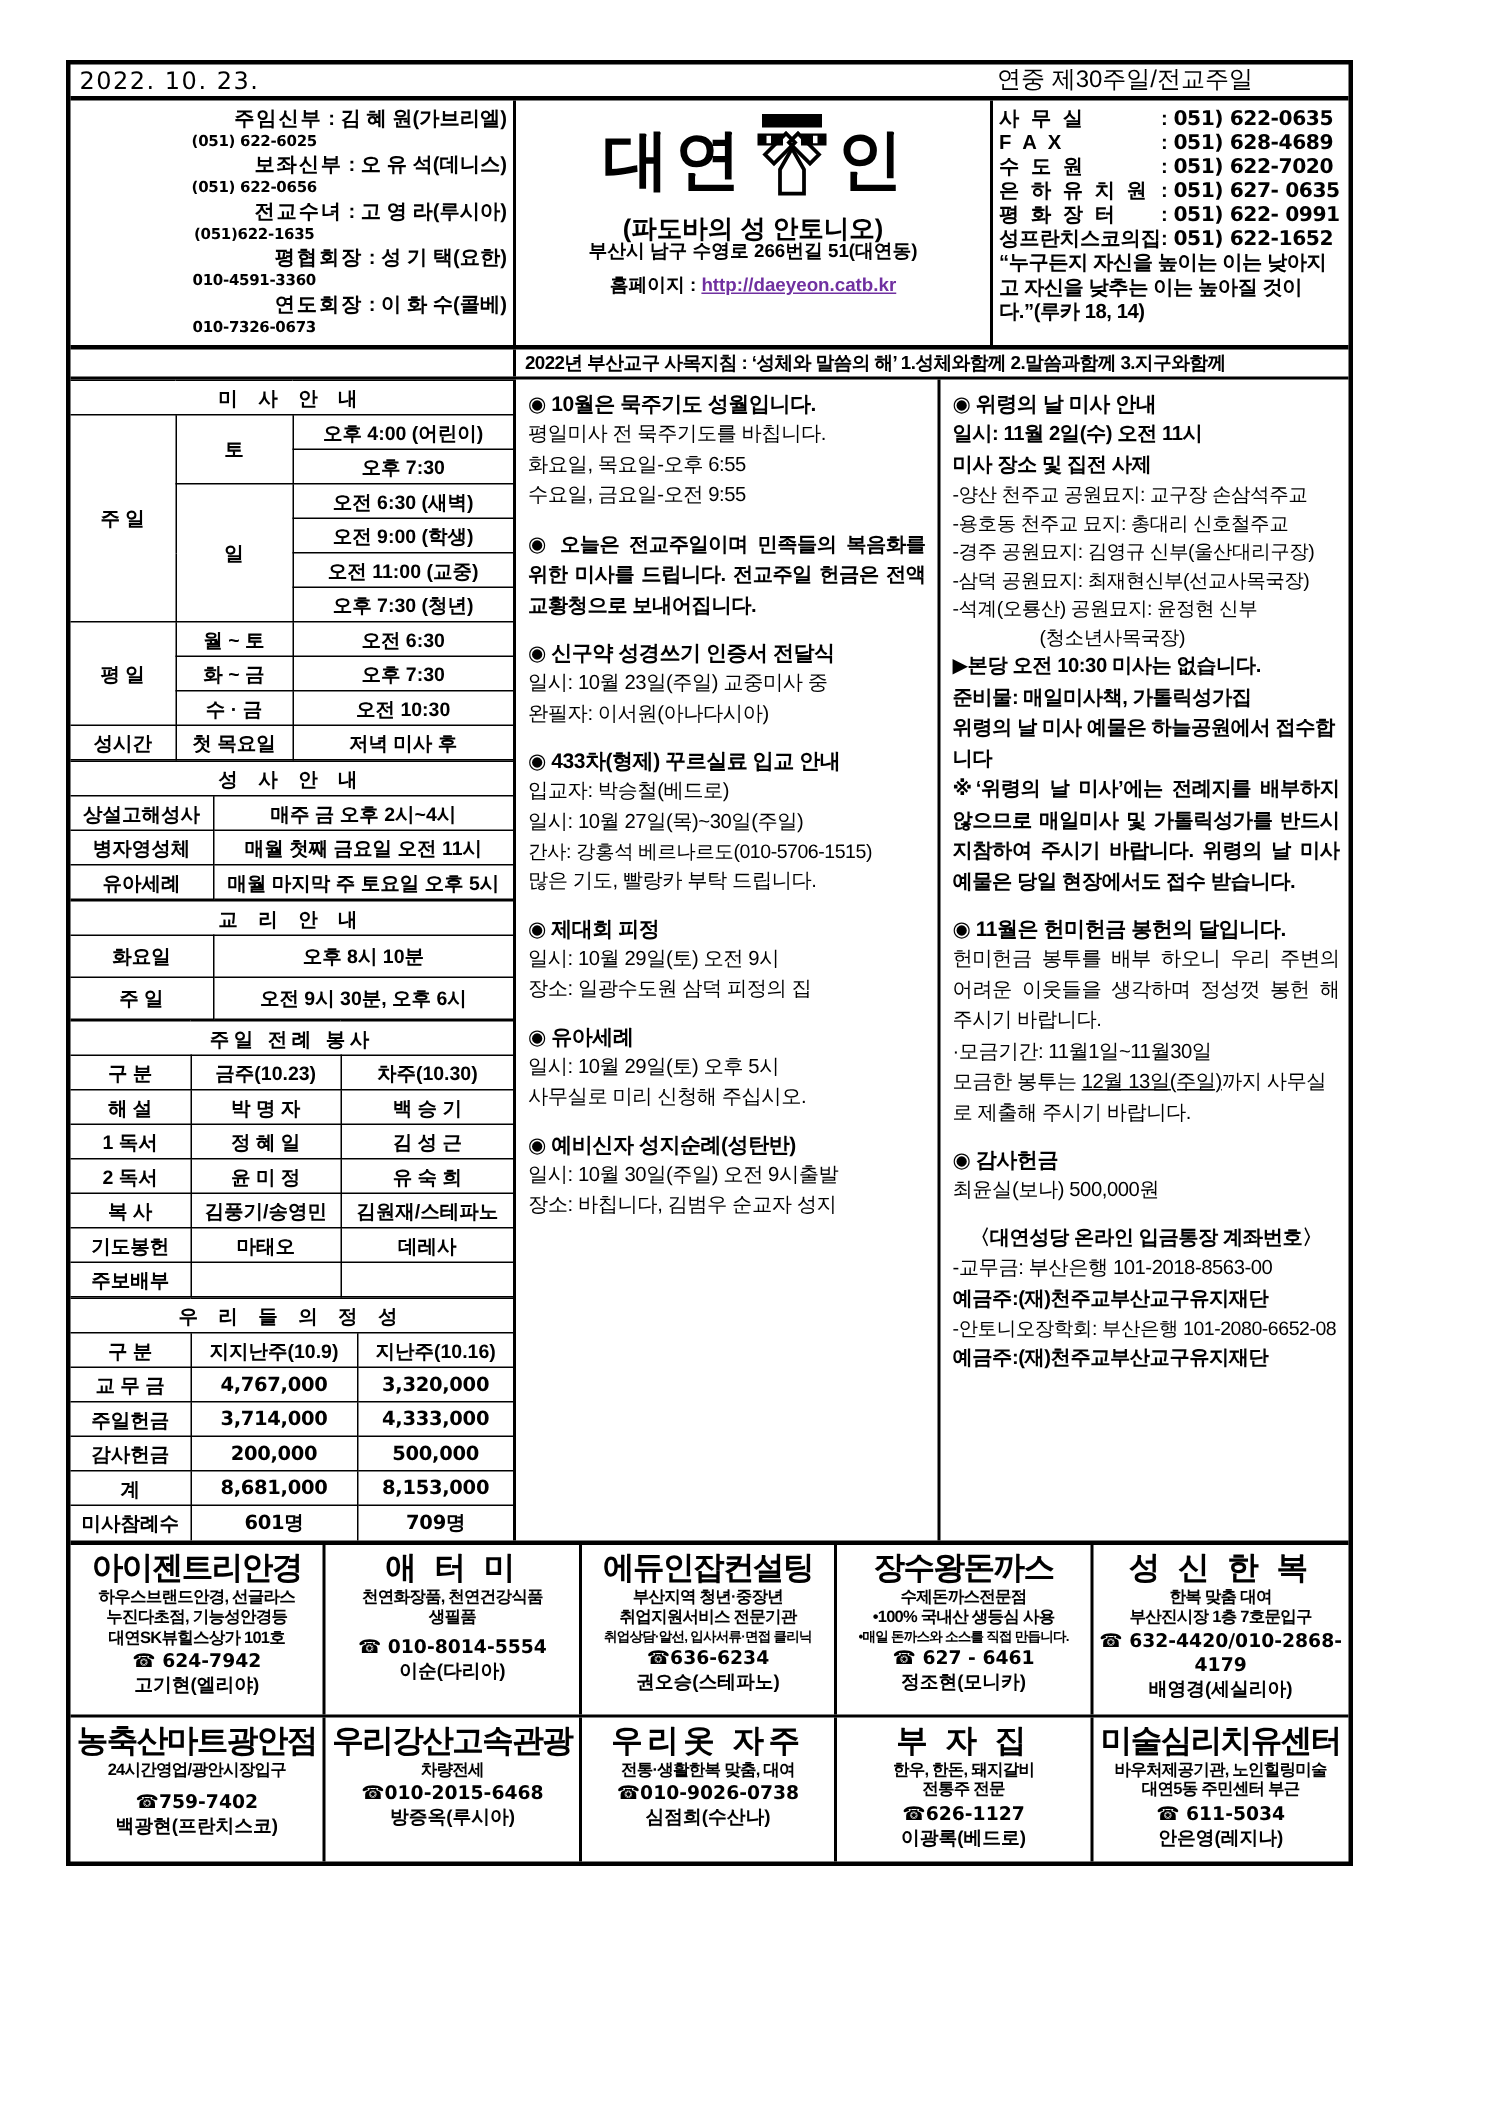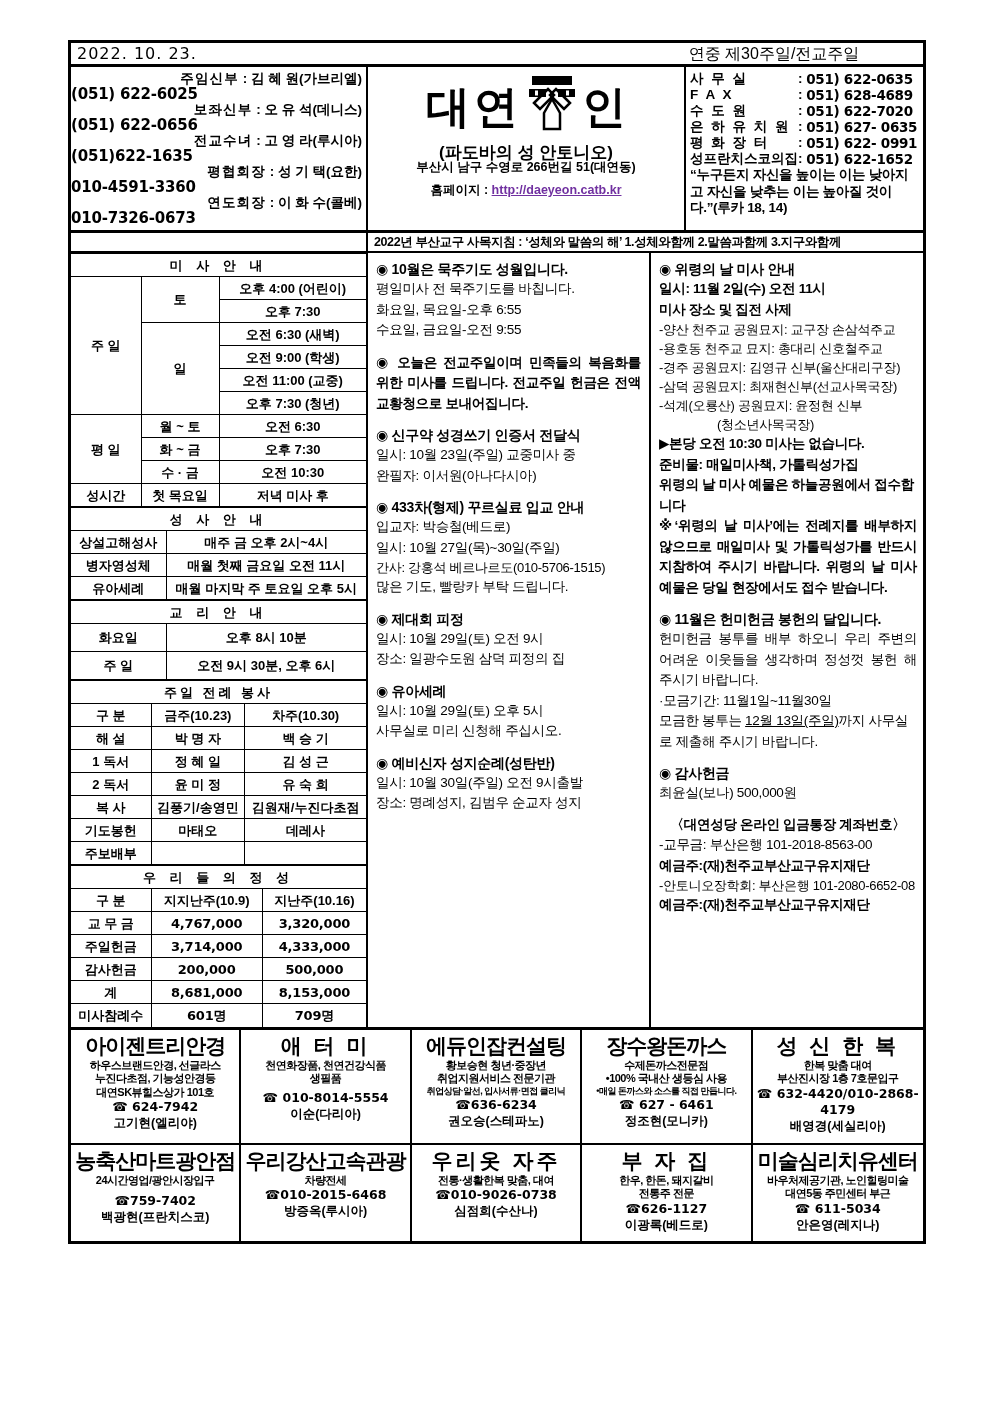--- a/index.html
+++ b/index.html
@@ -2,21 +2,21 @@
 <html><head>
 <meta charset="utf-8">
 <style>
   * { box-sizing: border-box; margin: 0; padding: 0; }
   html, body {
     width: 992px; height: 1403px;
     background: #ffffff;
     font-family: "Liberation Sans", "DejaVu Sans", sans-serif;
     color: #000;
   }
-  .page { position: relative; width: 992px; height: 1403px; padding: 40px 66px 0 68px; }
+  .page { position: relative; width: 992px; height: 1403px; padding: 40px 66px 0 44px; }
 
   
   .frame {
     border: 3px solid #000;
     width: 858px;
     position: relative;
   }
 
   
   .hdr-bar { display: flex; border-bottom: 3px solid #000; height: 24px; }
@@ -31,21 +31,21 @@
     border-left: 0px solid #000;
   }
 
   .hdr-body { display: flex; border-bottom: 3px solid #000; }
   .hdr-left { width: 297px; border-right: 2px solid #000; padding: 4px 4px 4px 0; }
   .hdr-center { width: 318px; border-right: 2px solid #000; padding: 2px 2px; text-align: center; }
   .hdr-right { flex: 1; padding: 4px 2px 2px 4px; }
 
   .staff-row { display: flex; justify-content: flex-end; font-size: 13.5px; font-weight: bold; line-height: 15.5px; white-space: nowrap;}
   .staff-row .lbl { letter-spacing: 1.2px; }
-  .staff-tel { text-align: left; font-size: 15px; font-weight: bold; line-height: 15.5px; padding-right: 46px;
+  .staff-tel { text-align: center; font-size: 10px; font-weight: bold; line-height: 15.5px; padding-right: 46px;
                font-family: "DejaVu Sans", sans-serif; letter-spacing: -0.2px;}
 
   .logo-wrap { height: 72px; display:flex; align-items:center; justify-content:center; margin-top:2px;}
   .logo-txt { font-size: 44px; font-weight: bold; letter-spacing: 4px; line-height: 50px; }
   .patron { font-size: 17px; font-weight: bold; line-height: 15px; margin-top: 2px;}
   .addr { font-size: 12.5px; font-weight: bold; line-height: 15px; }
   .homepage { font-size: 12.5px; font-weight: bold; margin-top: 7px; }
   .homepage a { color: #7030a0; text-decoration: underline; }
 
   .office-row { display:flex; font-size: 13.5px; font-weight:bold; line-height: 16px; white-space:nowrap; }
@@ -323,21 +323,21 @@
             <td>김 성 근</td>
           </tr>
           <tr>
             <td>2 독서</td>
             <td>윤 미 정</td>
             <td>유 숙 희</td>
           </tr>
           <tr>
             <td>복  사</td>
             <td>김풍기/송영민</td>
-            <td>김원재/누진다초점</td>
+            <td>김원재/스테파노</td>
           </tr>
           <tr>
             <td>기도봉헌</td>
             <td>마태오</td>
             <td>데레사</td>
           </tr>
           <tr>
             <td>주보배부</td>
             <td></td>
             <td></td>
@@ -440,21 +440,21 @@
           <div class="ann-line">일시: 10월 29일(토) 오후 5시</div>
           <div class="ann-line">사무실로 미리 신청해 주십시오.</div>
         </div>
 
         <div class="ann">
           <div class="ann-title">
             <span class="bullet">◉</span>
             <span>예비신자 성지순례(성탄반)</span>
           </div>
           <div class="ann-line">일시: 10월 30일(주일) 오전 9시출발</div>
-          <div class="ann-line">장소: 명례성지, 김범우 순교자 성지</div>
+          <div class="ann-line">장소: 바칩니다, 김범우 순교자 성지</div>
         </div>
       </div>
 
       <div class="col-right">
 
         <div class="ann">
           <div class="ann-title">
             <span class="bullet">◉</span>
             <span>위령의 날 미사 안내</span>
           </div>
@@ -515,21 +515,21 @@
         </div>
         <div class="ad">
           <div class="ad-name sp">애 터 미</div>
           <div class="ad-sub">천연화장품, 천연건강식품</div>
           <div class="ad-sub">생필품</div>
           <div class="ad-tel" style="margin-top:4px">☎ 010-8014-5554</div>
           <div class="ad-person">이순(다리아)</div>
         </div>
         <div class="ad">
           <div class="ad-name">에듀인잡컨설팅</div>
-          <div class="ad-sub">황보승현 청년·중장년</div>
+          <div class="ad-sub">부산지역 청년·중장년</div>
           <div class="ad-sub">취업지원서비스 전문기관</div>
           <div class="ad-sub sm">취업상담·알선, 입사서류·면접 클리닉</div>
           <div class="ad-tel">☎636-6234</div>
           <div class="ad-person">권오승(스테파노)</div>
         </div>
         <div class="ad">
           <div class="ad-name">장수왕돈까스</div>
           <div class="ad-sub">수제돈까스전문점</div>
           <div class="ad-sub">•100% 국내산 생등심 사용</div>
           <div class="ad-sub sm">•매일 돈까스와 소스를 직접 만듭니다.</div>

